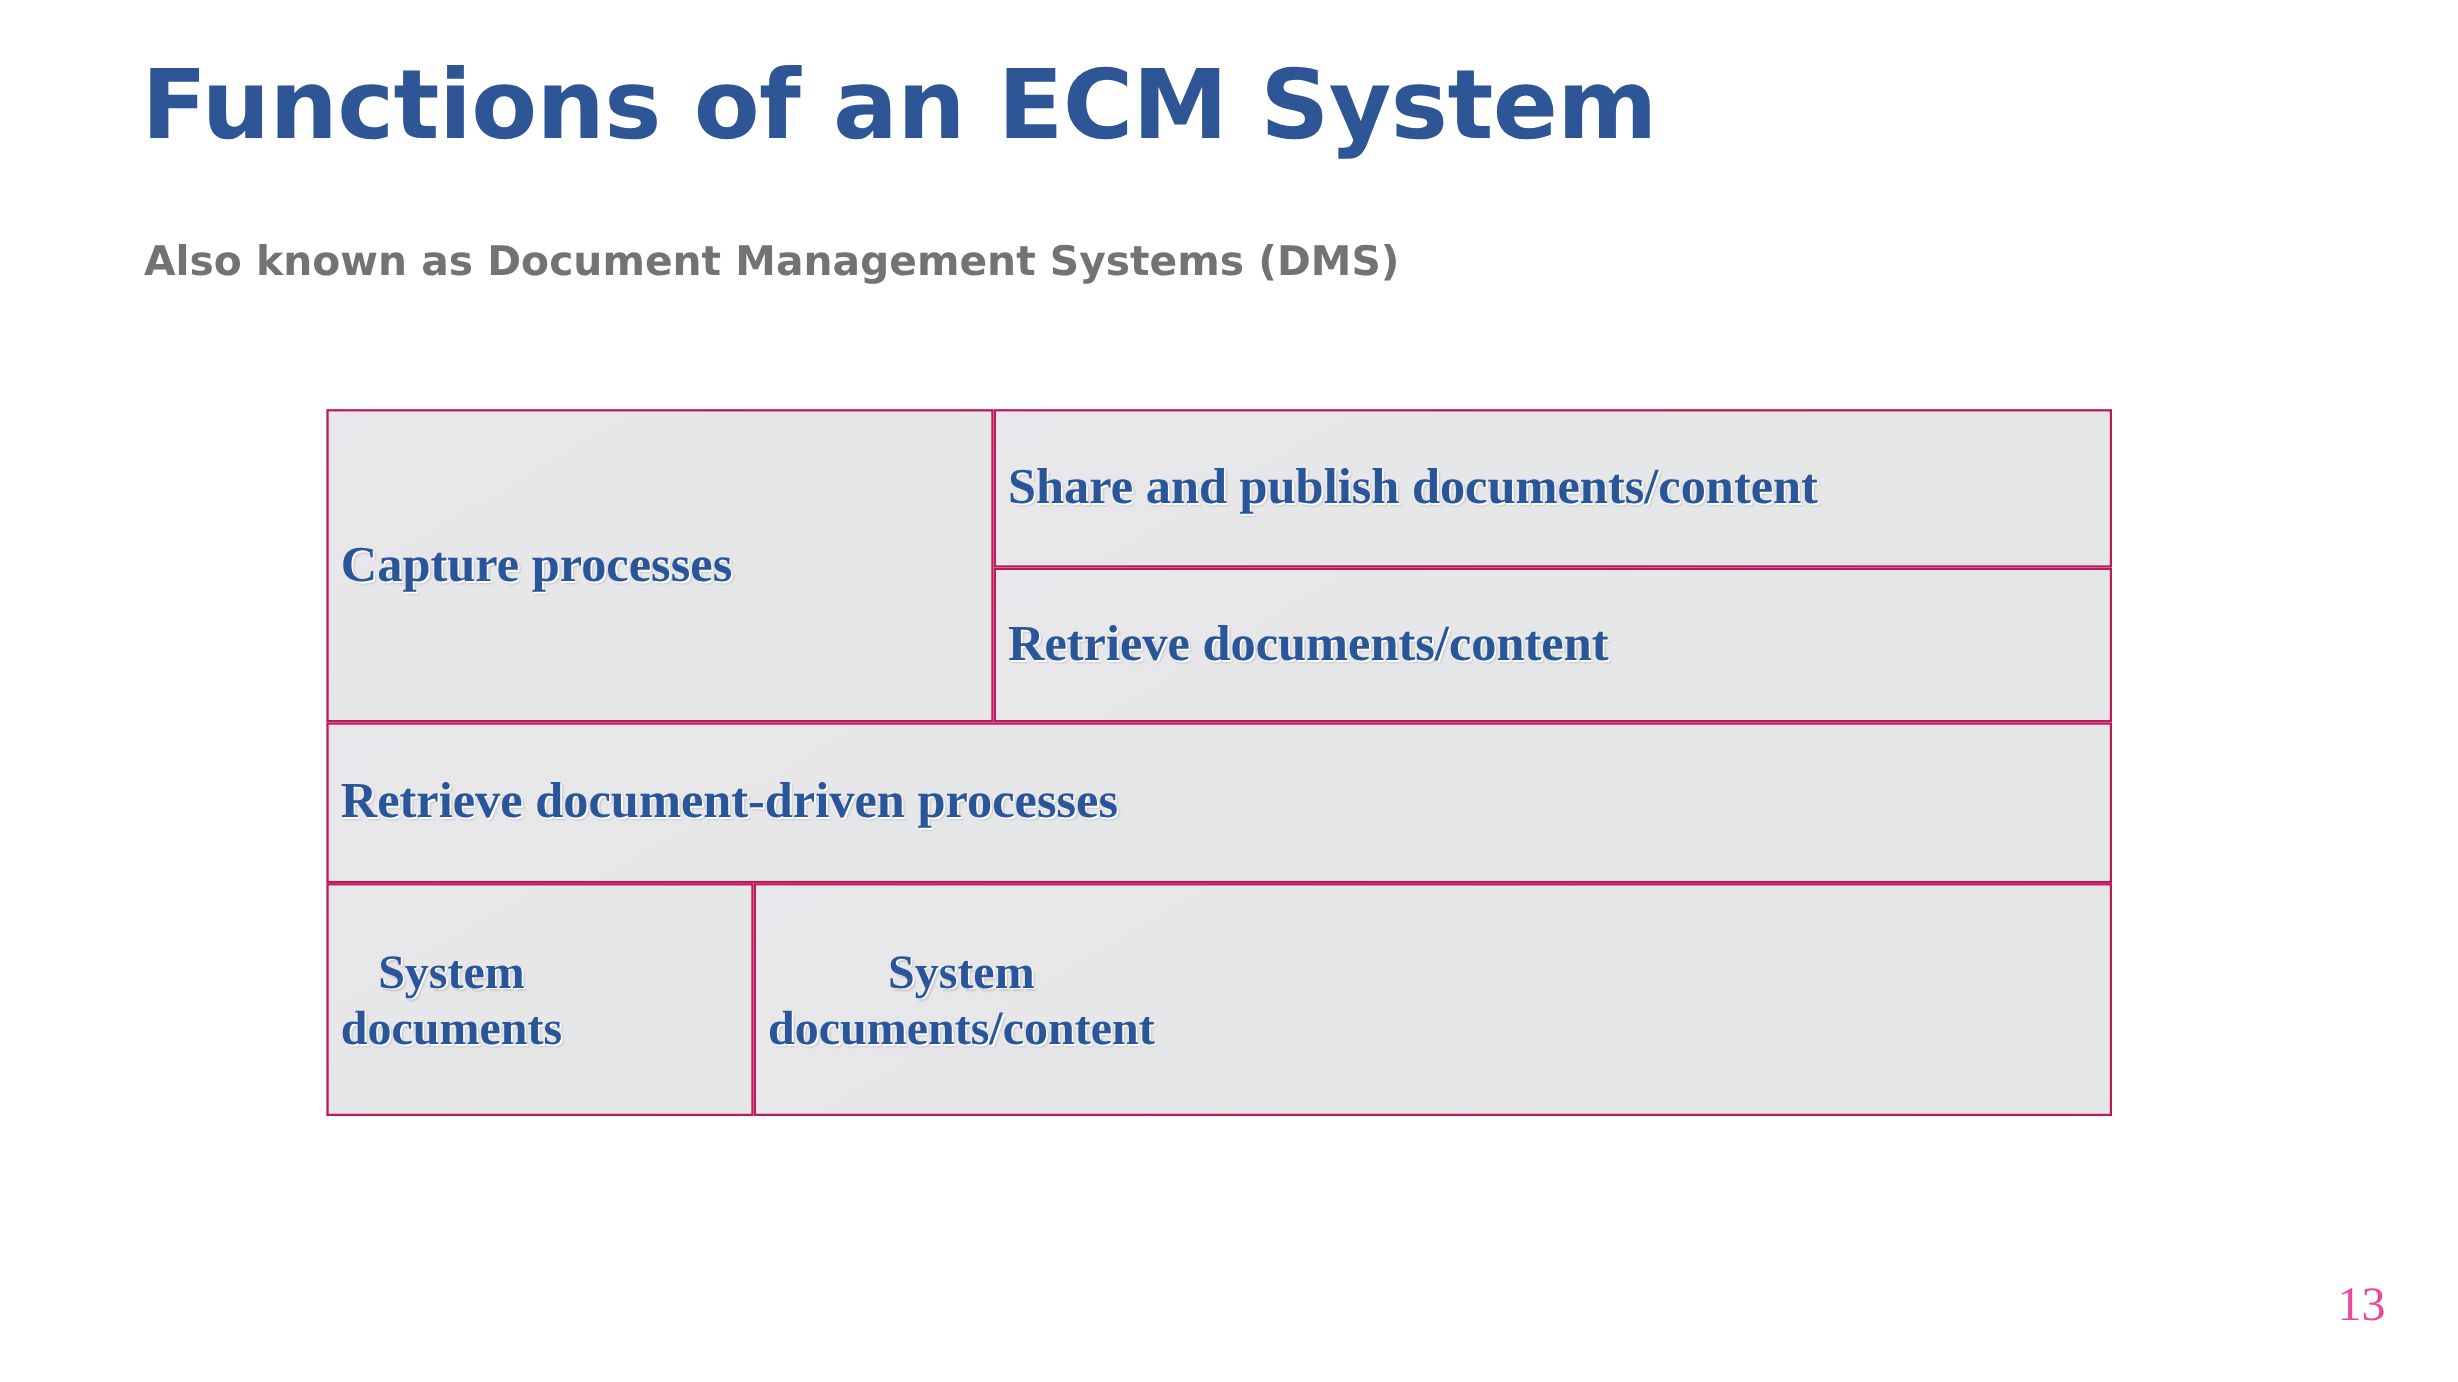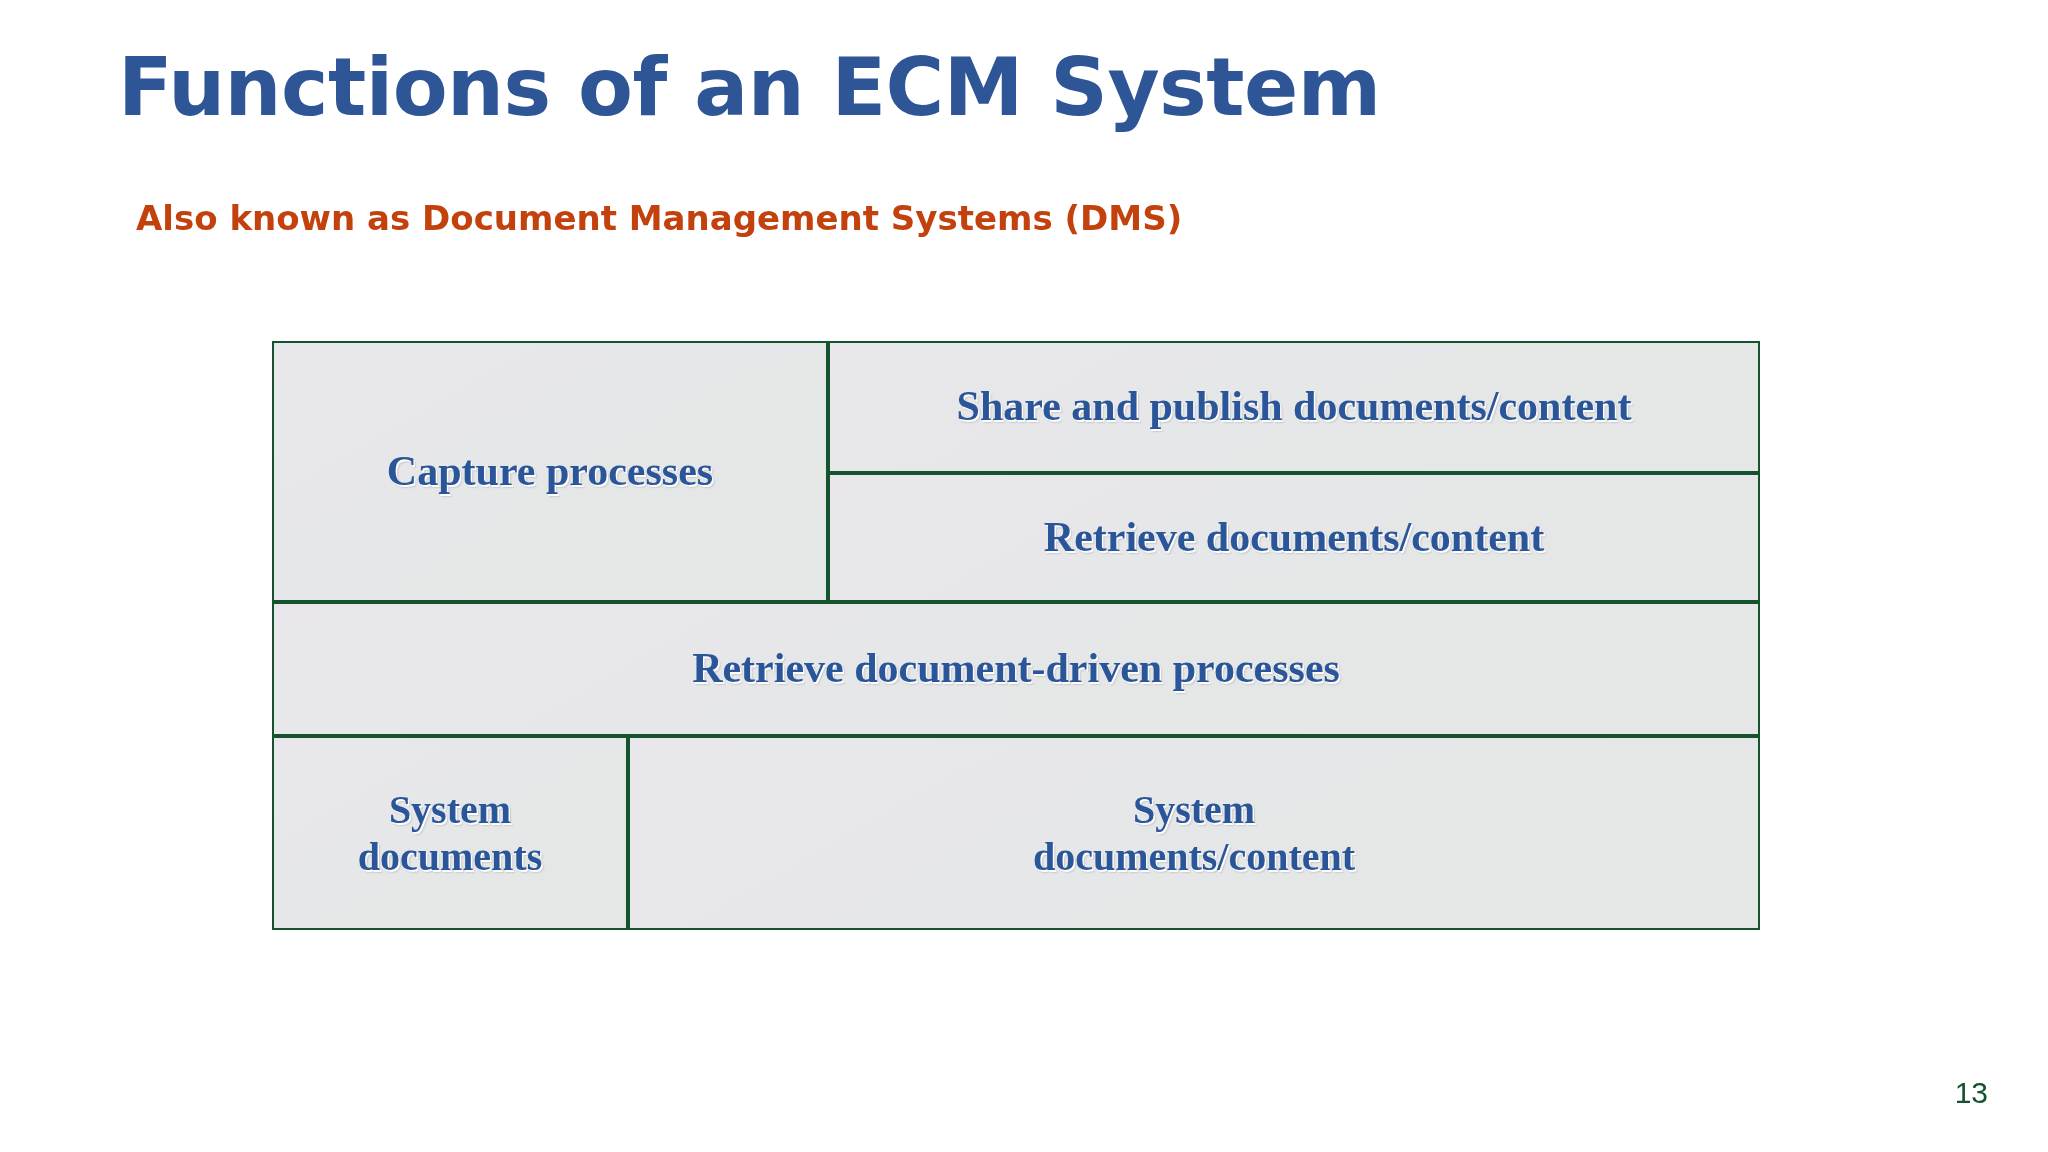--- a/index.html
+++ b/index.html
@@ -39,42 +39,41 @@
 
   .subtitle {
     position: absolute;
     left: 120px;
     top: 200px;
     width: 1700px;
     font-family: "DejaVu Sans", sans-serif;
     font-weight: 700;
     font-size: 34px;
     line-height: 1.1;
-    color: #c2410c;
+    color: #737373;
     white-space: nowrap;
-    margin-left: 16px;
   }
 
   
   .matrix {
     position: absolute;
     left: 272px;
     top: 341px;
     width: 1488px;
     height: 589px;
   }
 
   .cell {
     position: absolute;
     box-sizing: border-box;
     background: #e7e7e9;
-    border: 2px solid #14532d;
+    border: 2px solid #be185d;
     display: flex;
     align-items: center;
-    justify-content: center;
+    justify-content: flex-start;
     text-align: center;
     color: #2A5699;
     font-family: "Liberation Serif", "DejaVu Serif", serif;
     font-weight: 700;
     font-size: 40px;
     line-height: 1.18;
     text-shadow: 1.5px 1.5px 0.5px rgba(255,255,255,0.95),
                  2.5px 2.5px 1.5px rgba(140,140,150,0.30);
     padding: 4px 10px;
   }
@@ -107,24 +106,24 @@
   .cell-retrieve > span { font-size: 42px; }
   .cell-automate > span { font-size: 42px; }
   .cell-secure   > span { font-size: 40px; }
   .cell-store    > span { font-size: 40px; }
 
   
   .page-number {
     position: absolute;
     right: 60px;
     bottom: 42px;
-    font-family: Liberation Sans, sans-serif;
-    font-size: 30px;
+    font-family: Liberation Serif, serif;
+    font-size: 40px;
     font-weight: 400;
-    color: #14532d;
+    color: #ec4899;
   }
 </style>
 </head>
 <body>
 
 <div class="slide">
 
   <div class="title">Functions of an ECM System</div>
 
   <div class="subtitle">Also known as Document Management Systems (DMS)</div>

